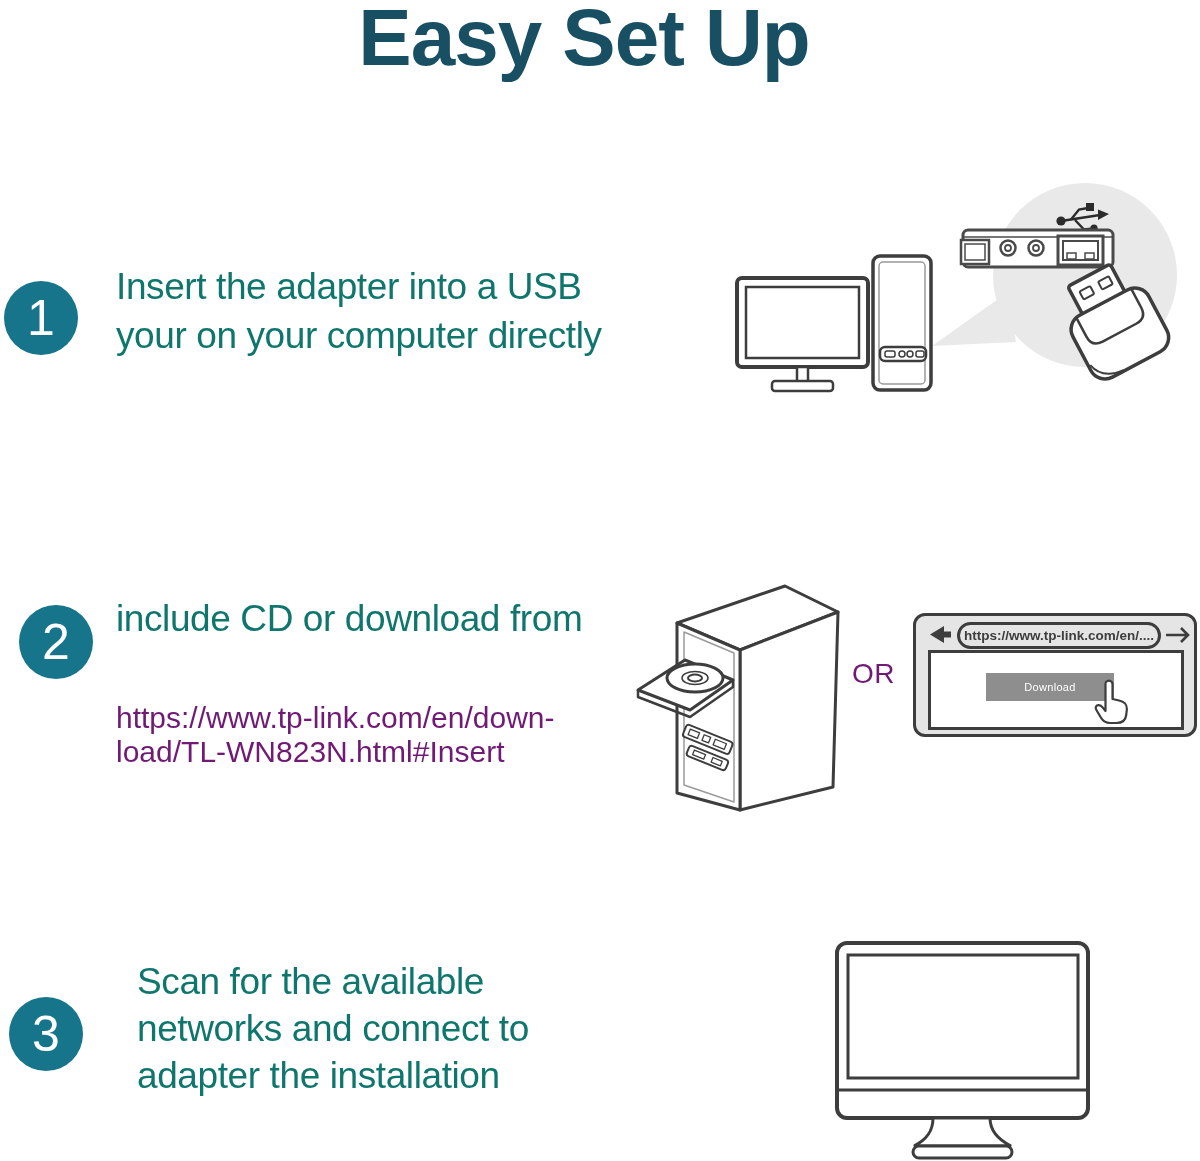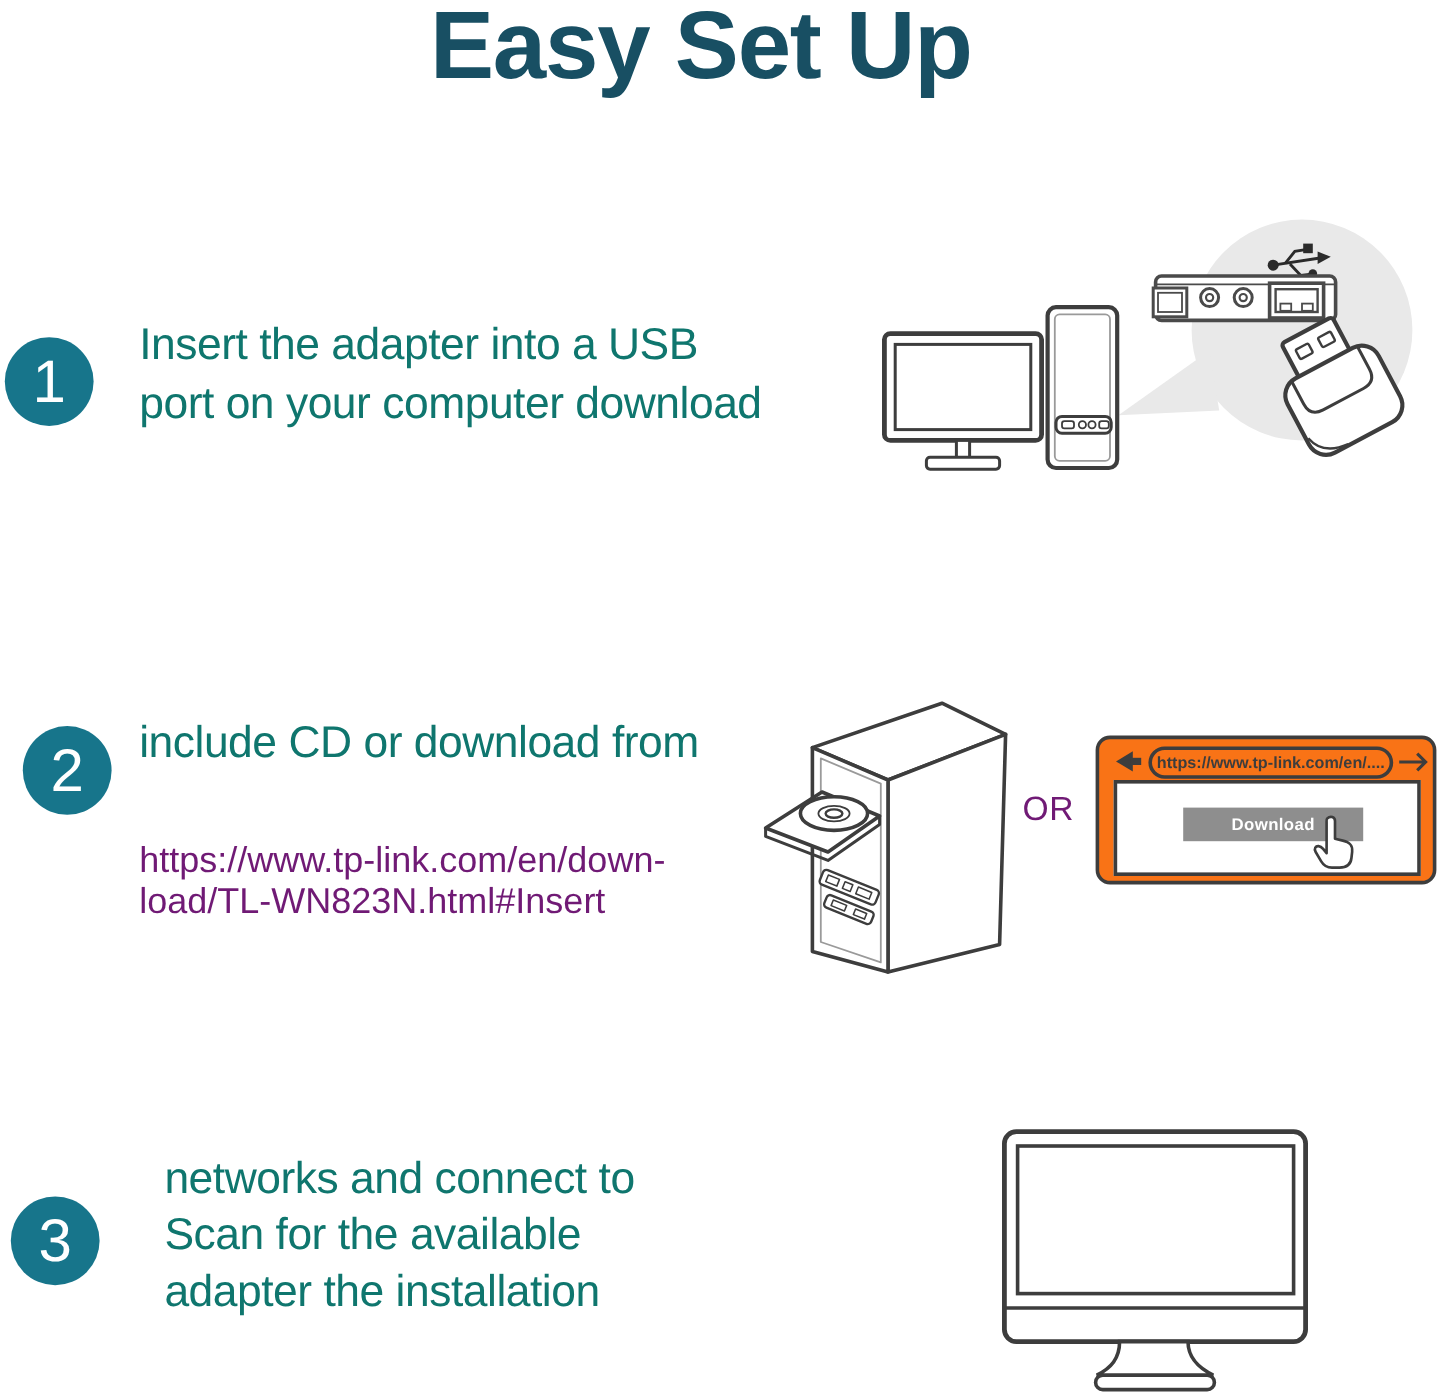--- a/index.html
+++ b/index.html
@@ -18,56 +18,56 @@
     display:flex;align-items:center;justify-content:center;
     color:#ffffff;font-size:50px;font-weight:500;
   }
   .step-text{font-size:37px;line-height:49px;letter-spacing:-0.4px;color:#0f766e;}
   .step-text span{display:block;white-space:nowrap;}
   .link-text{font-size:30px;line-height:34px;color:#701a75;}
   .link-text span{display:block;white-space:nowrap;}
   .or-label{font-size:28px;color:#701a75;letter-spacing:0.5px;}
   
   .browser{
-    left:913px;top:613px;width:284px;height:124px;background:#f97316;
+    left:913px;top:613px;width:284px;height:124px;background:#e5e5e5;
     border:3.5px solid #3d3d3d;border-radius:12px;box-sizing:border-box;
   }
   .browser .url-pill{
     position:absolute;left:41px;top:6px;width:204px;height:27px;box-sizing:border-box;
     border:3px solid #3d3d3d;border-radius:14px;
     font-size:13.5px;font-weight:700;color:#3d3d3d;
     display:flex;align-items:center;justify-content:center;white-space:nowrap;overflow:hidden;
   }
   .browser .content-box{
     position:absolute;left:12px;top:34px;width:256px;height:80px;
     border:3px solid #3d3d3d;box-sizing:border-box;background:#fff;
   }
   .download-btn{
-    position:absolute;left:55px;top:20px;width:150px;height:28px;background:#8e8e8e;
-    color:#ffffff;font-size:14px;font-weight:700;
+    position:absolute;left:55px;top:20px;width:128px;height:28px;background:#8e8e8e;
+    color:#ffffff;font-size:11px;font-weight:400;
     display:flex;align-items:center;justify-content:center;letter-spacing:0.3px;
   }
   .hand{position:absolute;left:163px;top:26px;width:37px;height:46px;}
   .back-ic{position:absolute;left:13px;top:9px;width:23px;height:19px;}
   .fwd-ic{position:absolute;left:249px;top:9px;width:26px;height:20px;}
   svg{display:block;}
 </style>
 </head>
 <body>
 
 <div class="page">
 
   <div class="abs title">Easy Set Up</div>
 
   <div class="abs step-badge" style="left:4px;top:281px;">
     <span>1</span>
   </div>
   <div class="abs step-text" style="left:116px;top:262px;">
     <span>Insert the adapter into a USB</span>
-    <span>port on your computer download</span>
+    <span>your on your computer directly</span>
   </div>
 
   <svg class="abs" style="left:700px;top:170px;" width="500" height="260" viewBox="0 0 500 260">
 
     <circle cx="385" cy="105" r="92" fill="#e9e9e9"></circle>
     <polygon points="232,176 308,122 316,172" fill="#e9e9e9"></polygon>
 
     <g stroke="#3d3d3d" fill="#ffffff">
       <rect x="37" y="108" width="131" height="89" rx="5" stroke-width="4"></rect>
       <rect x="46" y="117" width="113" height="71" fill="none" stroke-width="2.5"></rect>
@@ -180,22 +180,22 @@
       <svg class="hand" viewBox="0 0 37 46">
         <path d="M12,3 C14.8,0.6 18.5,1.8 18.5,5.2 L18.5,20 L25,21.5 C30.8,22.8 33.3,25.2 32.8,30.8 L32.2,36 C31.6,41.8 28,44 22.3,44 L16,44 C11.8,44 9,42.2 7,38.8 L2.4,31 C0.8,28.2 2.3,25.9 4.8,26.1 C6.3,26.2 7.5,27 8.6,28.4 L11.5,32 L11.5,6.5 C11.5,5 11.3,3.6 12,3 Z" fill="#ffffff" stroke="#3d3d3d" stroke-width="2.2" stroke-linejoin="round"></path>
       </svg>
     </div>
   </div>
 
   <div class="abs step-badge" style="left:9px;top:997px;">
     <span>3</span>
   </div>
   <div class="abs step-text" style="left:137px;top:958px;line-height:47px;">
+    <span>Scan for the available</span>
     <span>networks and connect to</span>
-    <span>Scan for the available</span>
     <span>adapter the installation</span>
   </div>
 
   <svg class="abs" style="left:820px;top:935px;" width="300" height="226" viewBox="0 0 300 226">
     <g stroke="#3d3d3d" fill="#ffffff">
       <rect x="17" y="8" width="251" height="175" rx="10" stroke-width="4"></rect>
       <rect x="28" y="20" width="230" height="123" fill="none" stroke-width="3"></rect>
       <line x1="17" y1="155" x2="268" y2="155" stroke-width="3"></line>
       <path d="M113,183 C113,197 106,205 94,211 L191,211 C179,205 170,197 170,183 Z" stroke-width="3"></path>
       <rect x="93" y="211" width="99" height="12" rx="6" stroke-width="3"></rect>

